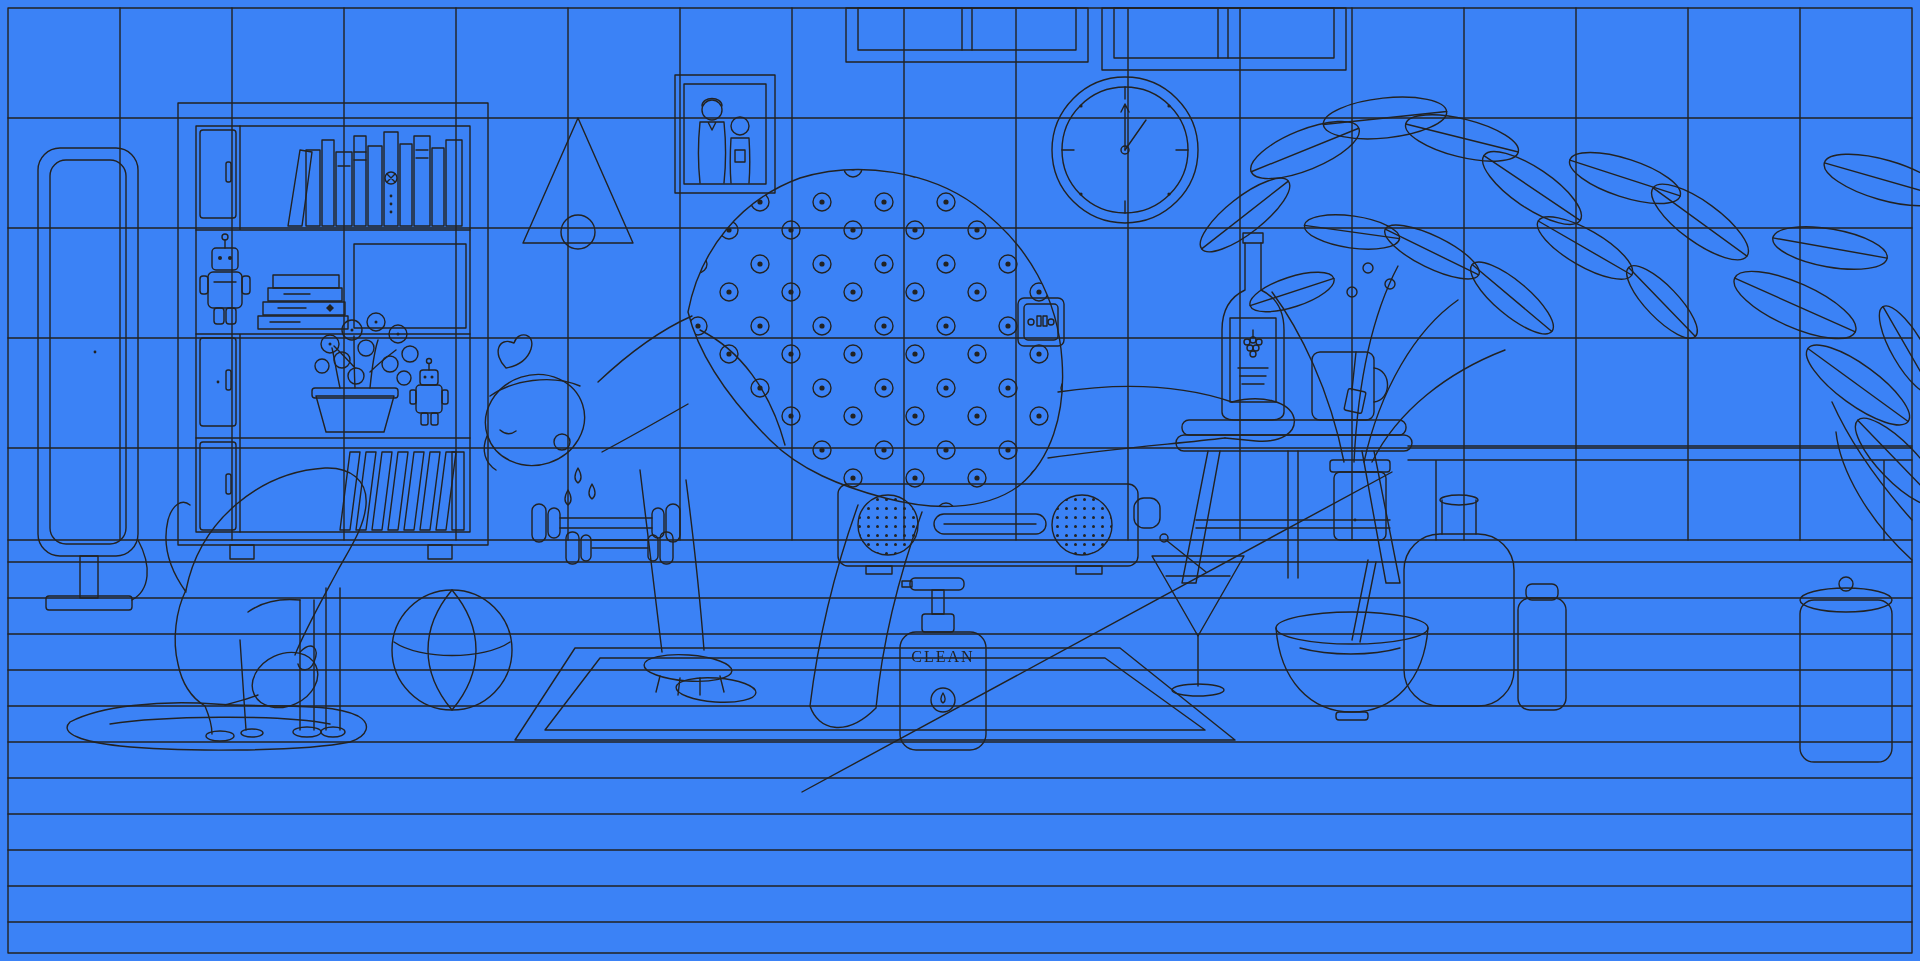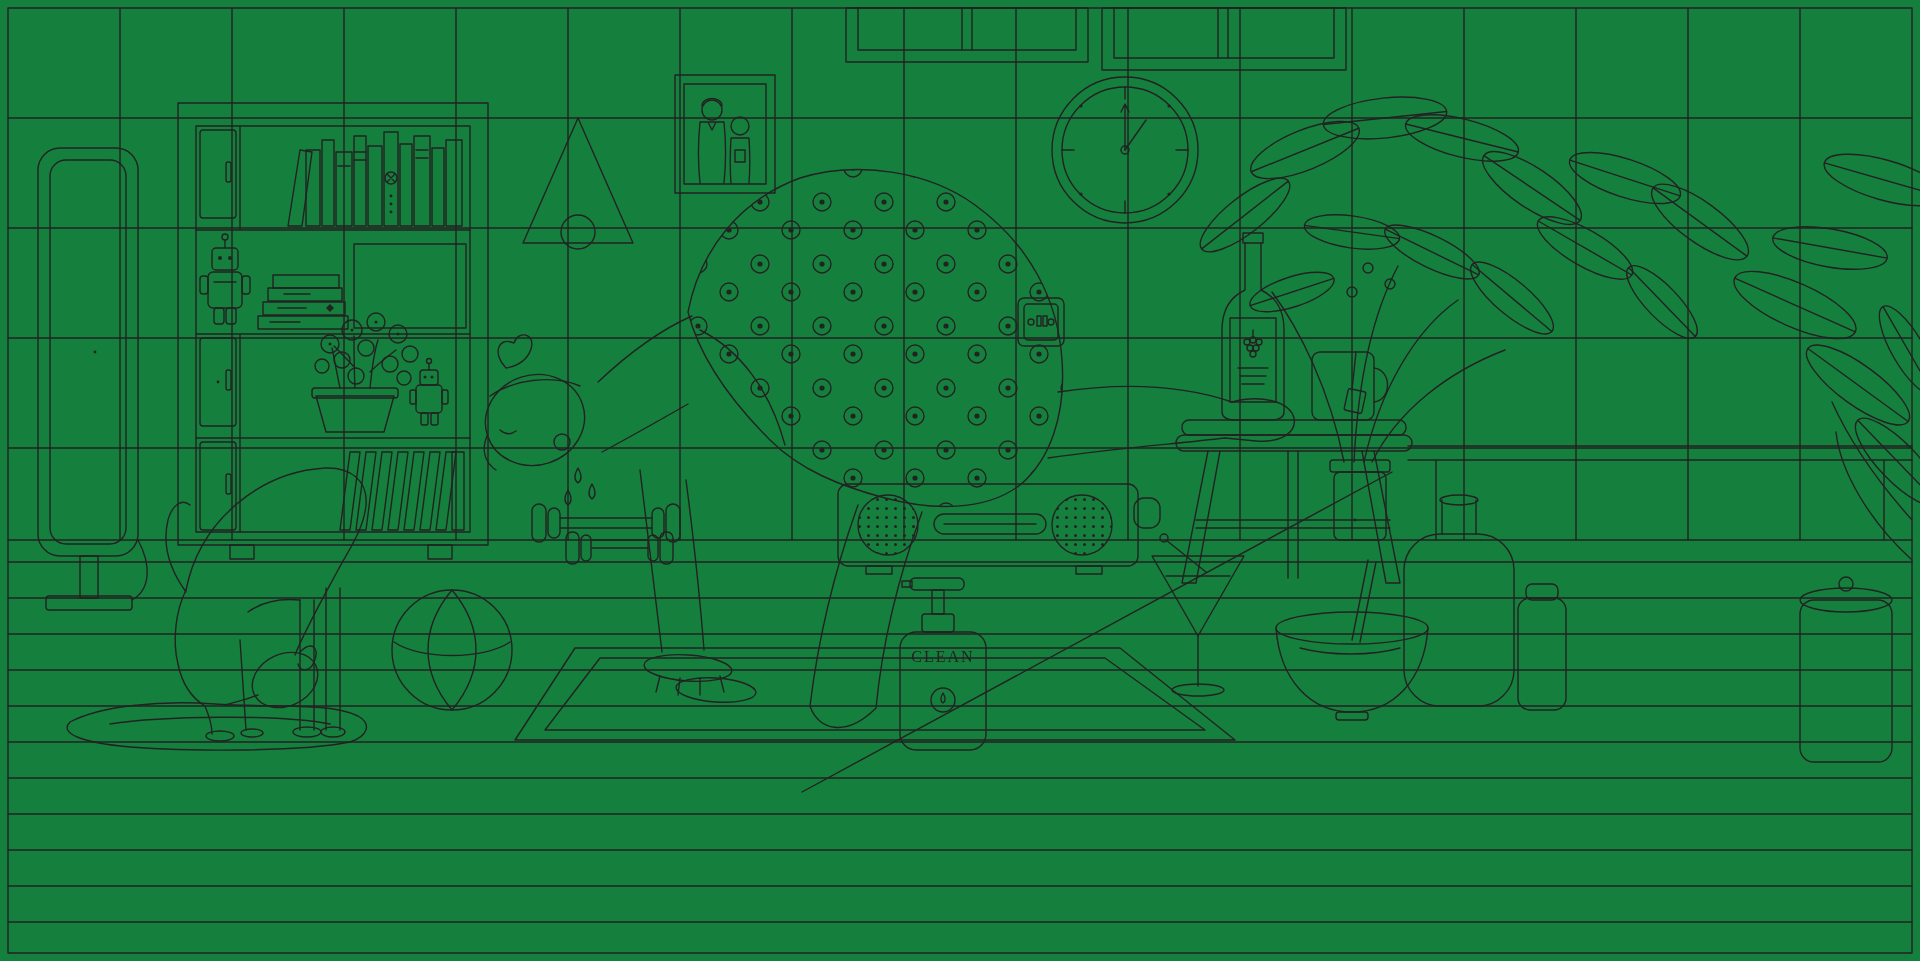--- a/index.html
+++ b/index.html
@@ -1,16 +1,16 @@
 <!DOCTYPE html>
 <html><head>
 <meta charset="utf-8">
 <style>
   html,body{margin:0;padding:0;background:#ffffff}
-  .canvas{position:relative;width:1920px;height:961px;background:#15803d;overflow:hidden}
+  .canvas{position:relative;width:1920px;height:961px;background:#3b82f6;overflow:hidden}
   svg{display:block}
   #scene *{fill:none;stroke:#222222;stroke-width:1.4;stroke-linecap:round;stroke-linejoin:round}
   #scene .fill{fill:#222222;stroke:none}
   #scene .dotted{fill:url(#dotpat)}
   #scene .speaker{fill:url(#speakpat)}
   #scene text{fill:#222222;stroke:none;font-family:"Liberation Serif",serif;font-size:16px;letter-spacing:2px;text-anchor:middle}
 </style>
 </head>
 <body>
 

